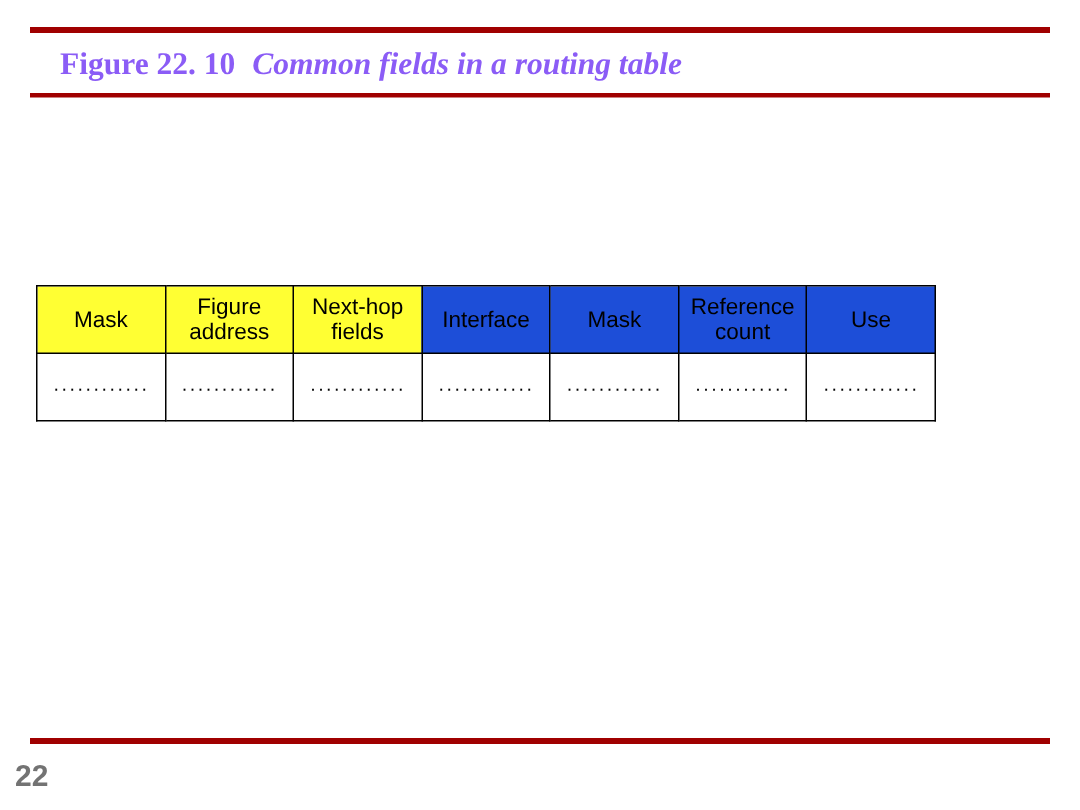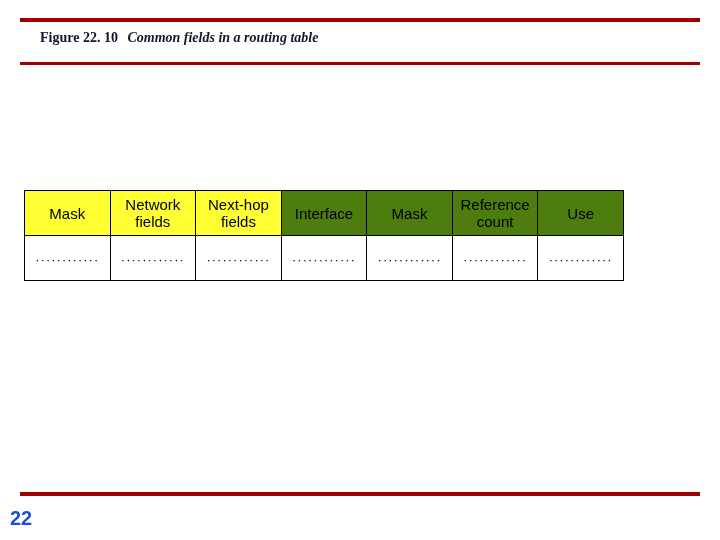--- a/index.html
+++ b/index.html
@@ -18,22 +18,22 @@
     right: 20px;
     top: 18px;
     height: 4px;
     background: #a00000;
   }
   .title-row {
     position: absolute;
     left: 40px;
     right: 40px;
     top: 30px;
-    font-size: 14px;
-    color: #0f172a;
+    font-size: 21px;
+    color: #8b5cf6;
   }
   .title-row .fig {
     font-weight: bold;
   }
   .title-row .desc {
     font-style: italic;
     font-weight: bold;
     margin-left: 6px;
   }
   .under-rule {
@@ -62,21 +62,21 @@
     text-align: center;
     vertical-align: middle;
     padding: 4px 2px;
     height: 36px;
     font-weight: normal;
   }
   table.rt th.yellow {
     background: #ffff33;
   }
   table.rt th.grey {
-    background: #4d7c0f;
+    background: #1d4ed8;
   }
   table.rt td {
     background: #ffffff;
   }
   .dots {
     letter-spacing: 1px;
     font-size: 13px;
   }
   .bottom-rule {
     position: absolute;
@@ -86,41 +86,41 @@
     height: 4px;
     background: #a00000;
   }
   .page-num {
     position: absolute;
     left: 10px;
     bottom: 10px;
     font-family: Arial, Helvetica, sans-serif;
     font-size: 20px;
     font-weight: bold;
-    color: #1d4ed8;
+    color: #737373;
   }
 </style>
 </head>
 <body>
 
 <div class="top-rule"></div>
 
 <div class="title-row">
   <span class="fig">Figure 22. 10</span>
   <span class="desc">Common fields in a routing table</span>
 </div>
 
 <div class="under-rule"></div>
 
 <div class="table-wrap">
   <table class="rt">
     <tbody>
         <tr>
       <th class="yellow">Mask</th>
-      <th class="yellow">Network fields</th>
+      <th class="yellow">Figure address</th>
       <th class="yellow">Next-hop fields</th>
       <th class="grey">Interface</th>
       <th class="grey">Mask</th>
       <th class="grey">Reference count</th>
       <th class="grey">Use</th>
     </tr>
     <tr>
       <td><span class="dots">············</span></td>
       <td><span class="dots">············</span></td>
       <td><span class="dots">············</span></td>

